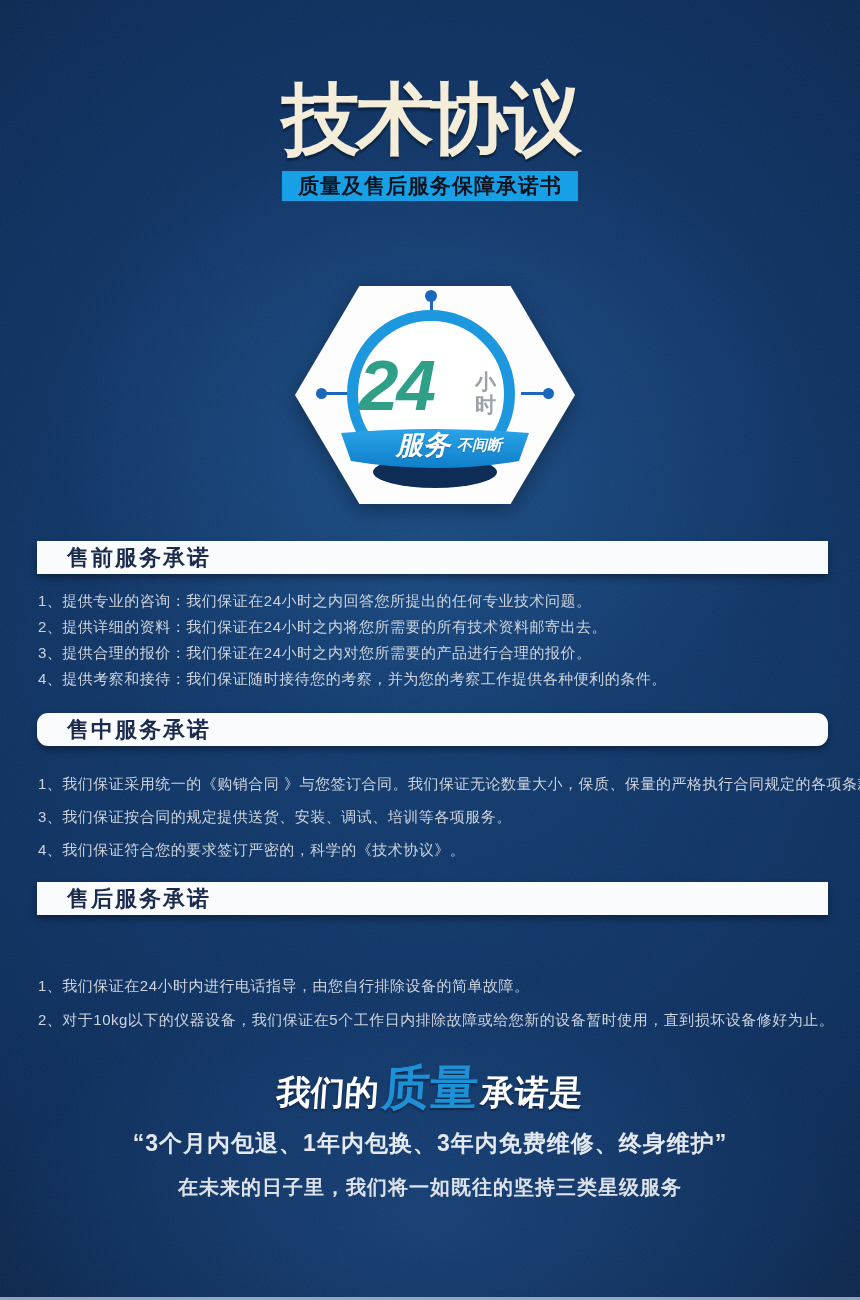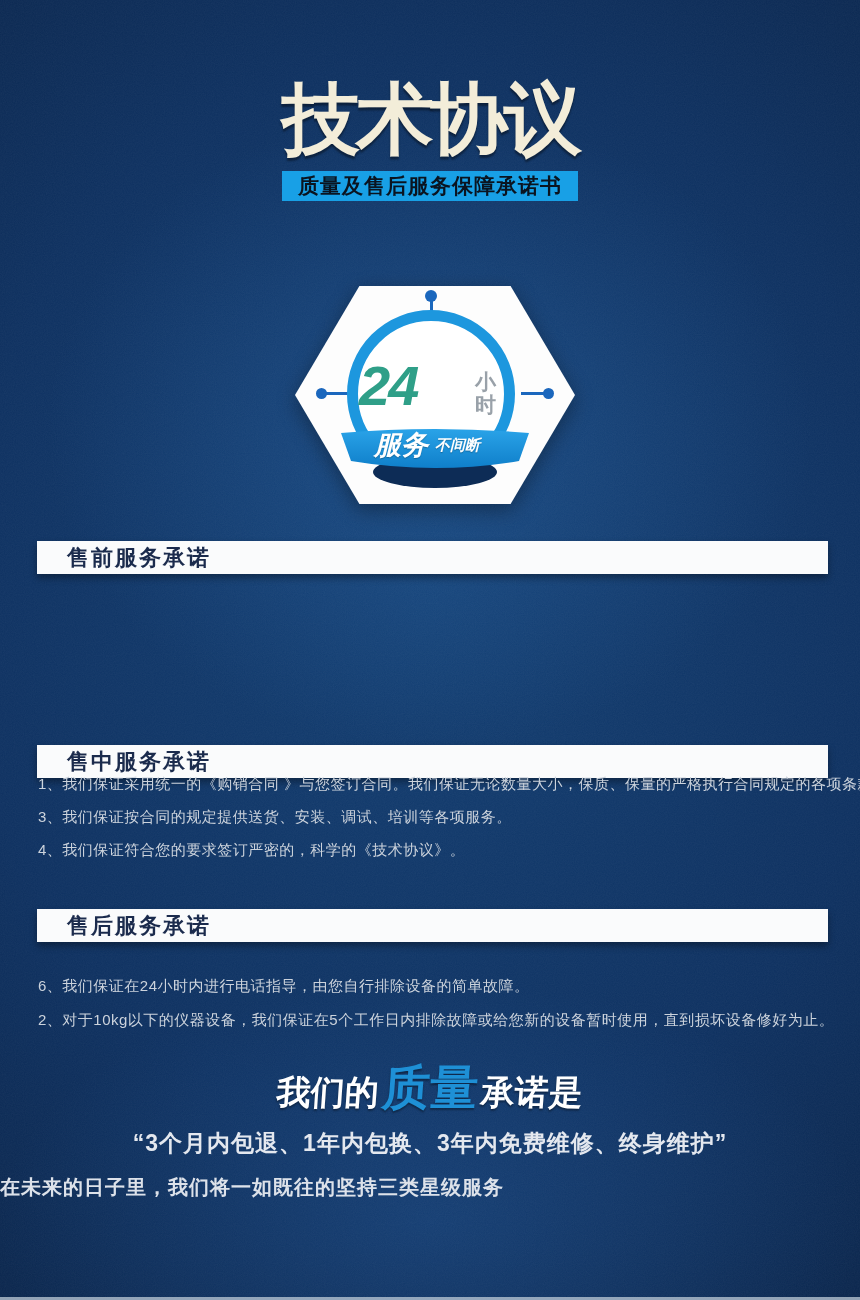--- a/index.html
+++ b/index.html
@@ -36,56 +36,56 @@
        clip-path:polygon(23% 0,77% 0,100% 50%,77% 100%,23% 100%,0 50%);}
   .dot{position:absolute;background:#1b67bd;border-radius:50%;}
   .dot-top{left:130px;top:4px;width:12px;height:12px;}
   .stem-top{position:absolute;left:135px;top:14px;width:3px;height:14px;background:#1b67bd;}
   .dot-left{left:21px;top:102px;width:11px;height:11px;}
   .line-left{position:absolute;left:31px;top:106px;width:23px;height:3px;background:#1b67bd;}
   .dot-right{left:248px;top:102px;width:11px;height:11px;}
   .line-right{position:absolute;left:226px;top:106px;width:23px;height:3px;background:#1b67bd;}
   .ring{position:absolute;left:52px;top:24px;width:146px;height:146px;background:#ffffff;
         border:11px solid #1d97de;border-radius:50%;}
-  .num24{position:absolute;left:64px;top:58px;font-size:56px;line-height:84px;
+  .num24{position:absolute;left:64px;top:58px;font-size:71px;line-height:84px;
          font-weight:800;font-style:italic;color:#2f9f88;letter-spacing:-2px;}
   .unit{position:absolute;left:180px;top:84px;display:flex;flex-direction:column;
         color:#99a1a9;font-weight:700;font-size:21px;line-height:23px;text-align:center;}
   .arc{position:absolute;left:78px;top:170px;width:124px;height:32px;
        background:#0d2c56;border-radius:50%;}
   .ribbon{position:absolute;left:44px;top:138px;width:192px;height:50px;}
-  .ribbon-text{position:absolute;left:36px;top:138px;width:192px;height:42px;
+  .ribbon-text{position:absolute;left:58px;top:138px;width:192px;height:42px;
         display:flex;align-items:center;justify-content:center;gap:7px;
         color:#fff;font-style:italic;font-weight:900;text-shadow:0 1px 1px rgba(0,0,0,.25);}
   .ribbon-main{font-size:27px;}
   .ribbon-sub{font-size:15px;margin-top:0;}
 
   
   .bar{
     position:absolute;left:37px;width:791px;height:33px;box-sizing:border-box;
     background:#fafbfc;color:#1b2b4d;font-size:22px;font-weight:800;
     line-height:33px;padding-left:30px;letter-spacing:2px;
     box-shadow:0 4px 7px rgba(0,0,0,.35);
   }
-  .bar1{top:541px;} .bar2{top:745px;} .bar3{top:909px;}
+  .bar1{top:541px;} .bar2{top:713px;border-radius:11px;} .bar3{top:882px;}
   .list{position:absolute;left:38px;width:810px;color:#ccd3dc;font-size:15px;
         letter-spacing:.5px;white-space:nowrap;}
   .list1{top:588px;line-height:26px;}
   .list2{top:767px;line-height:33px;}
   .list3{top:969px;line-height:34px;}
 
   
   .promise{position:absolute;top:1056px;left:0;width:100%;text-align:center;
            font-weight:900;color:#ffffff;transform:skewX(-4deg);
            text-shadow:0 2px 2px rgba(0,0,0,.35);}
   .promise .pre,.promise .post{font-size:34px;}
   .promise .hl{font-size:48px;color:#1e90d6;padding:0 3px;}
   .quote{position:absolute;top:1128px;left:0;width:100%;text-align:center;
          font-size:23px;font-weight:700;color:#e4e8ef;letter-spacing:1px;}
-  .future{position:absolute;top:1174px;left:0;width:100%;
+  .future{position:absolute;top:1174px;left:0;width:100%;text-align:center;
           font-size:20px;font-weight:700;color:#dde2ea;letter-spacing:1px;}
   .bottom-strip{position:absolute;left:0;right:0;bottom:0;height:3px;
           background:#bfccd8;opacity:.75;}
 </style>
 </head>
 <body>
 
 <div class="page">
 
   <svg class="noise" xmlns="http://www.w3.org/2000/svg">
@@ -125,31 +125,37 @@
         </defs>
       <path d="M2,9 Q96,1 190,9 L180,37 Q96,51 12,37 Z" fill="url(#rg)"></path>
     </svg>
     <div class="ribbon-text">
       <span class="ribbon-main">服务</span>
       <span class="ribbon-sub">不间断</span>
     </div>
   </div>
 
   <div class="bar bar1">售前服务承诺</div>
+  <div class="list list1">
+    <div>1、提供专业的咨询：我们保证在24小时之内回答您所提出的任何专业技术问题。</div>
+    <div>2、提供详细的资料：我们保证在24小时之内将您所需要的所有技术资料邮寄出去。</div>
+    <div>3、提供合理的报价：我们保证在24小时之内对您所需要的产品进行合理的报价。</div>
+    <div>4、提供考察和接待：我们保证随时接待您的考察，并为您的考察工作提供各种便利的条件。</div>
+  </div>
 
   <div class="bar bar2">售中服务承诺</div>
   <div class="list list2">
     <div>1、我们保证采用统一的《购销合同 》与您签订合同。我们保证无论数量大小，保质、保量的严格执行合同规定的各项条款</div>
     <div>3、我们保证按合同的规定提供送货、安装、调试、培训等各项服务。</div>
     <div>4、我们保证符合您的要求签订严密的，科学的《技术协议》。</div>
   </div>
 
   <div class="bar bar3">售后服务承诺</div>
   <div class="list list3">
-    <div>6、我们保证在24小时内进行电话指导，由您自行排除设备的简单故障。</div>
+    <div>1、我们保证在24小时内进行电话指导，由您自行排除设备的简单故障。</div>
     <div>2、对于10kg以下的仪器设备，我们保证在5个工作日内排除故障或给您新的设备暂时使用，直到损坏设备修好为止。</div>
   </div>
 
   <div class="promise">
     <span class="pre">我们的</span><span class="hl">质量</span><span class="post">承诺是</span>
   </div>
   <div class="quote">“3个月内包退、1年内包换、3年内免费维修、终身维护”</div>
   <div class="future">在未来的日子里，我们将一如既往的坚持三类星级服务</div>
   <div class="bottom-strip"></div>
 

